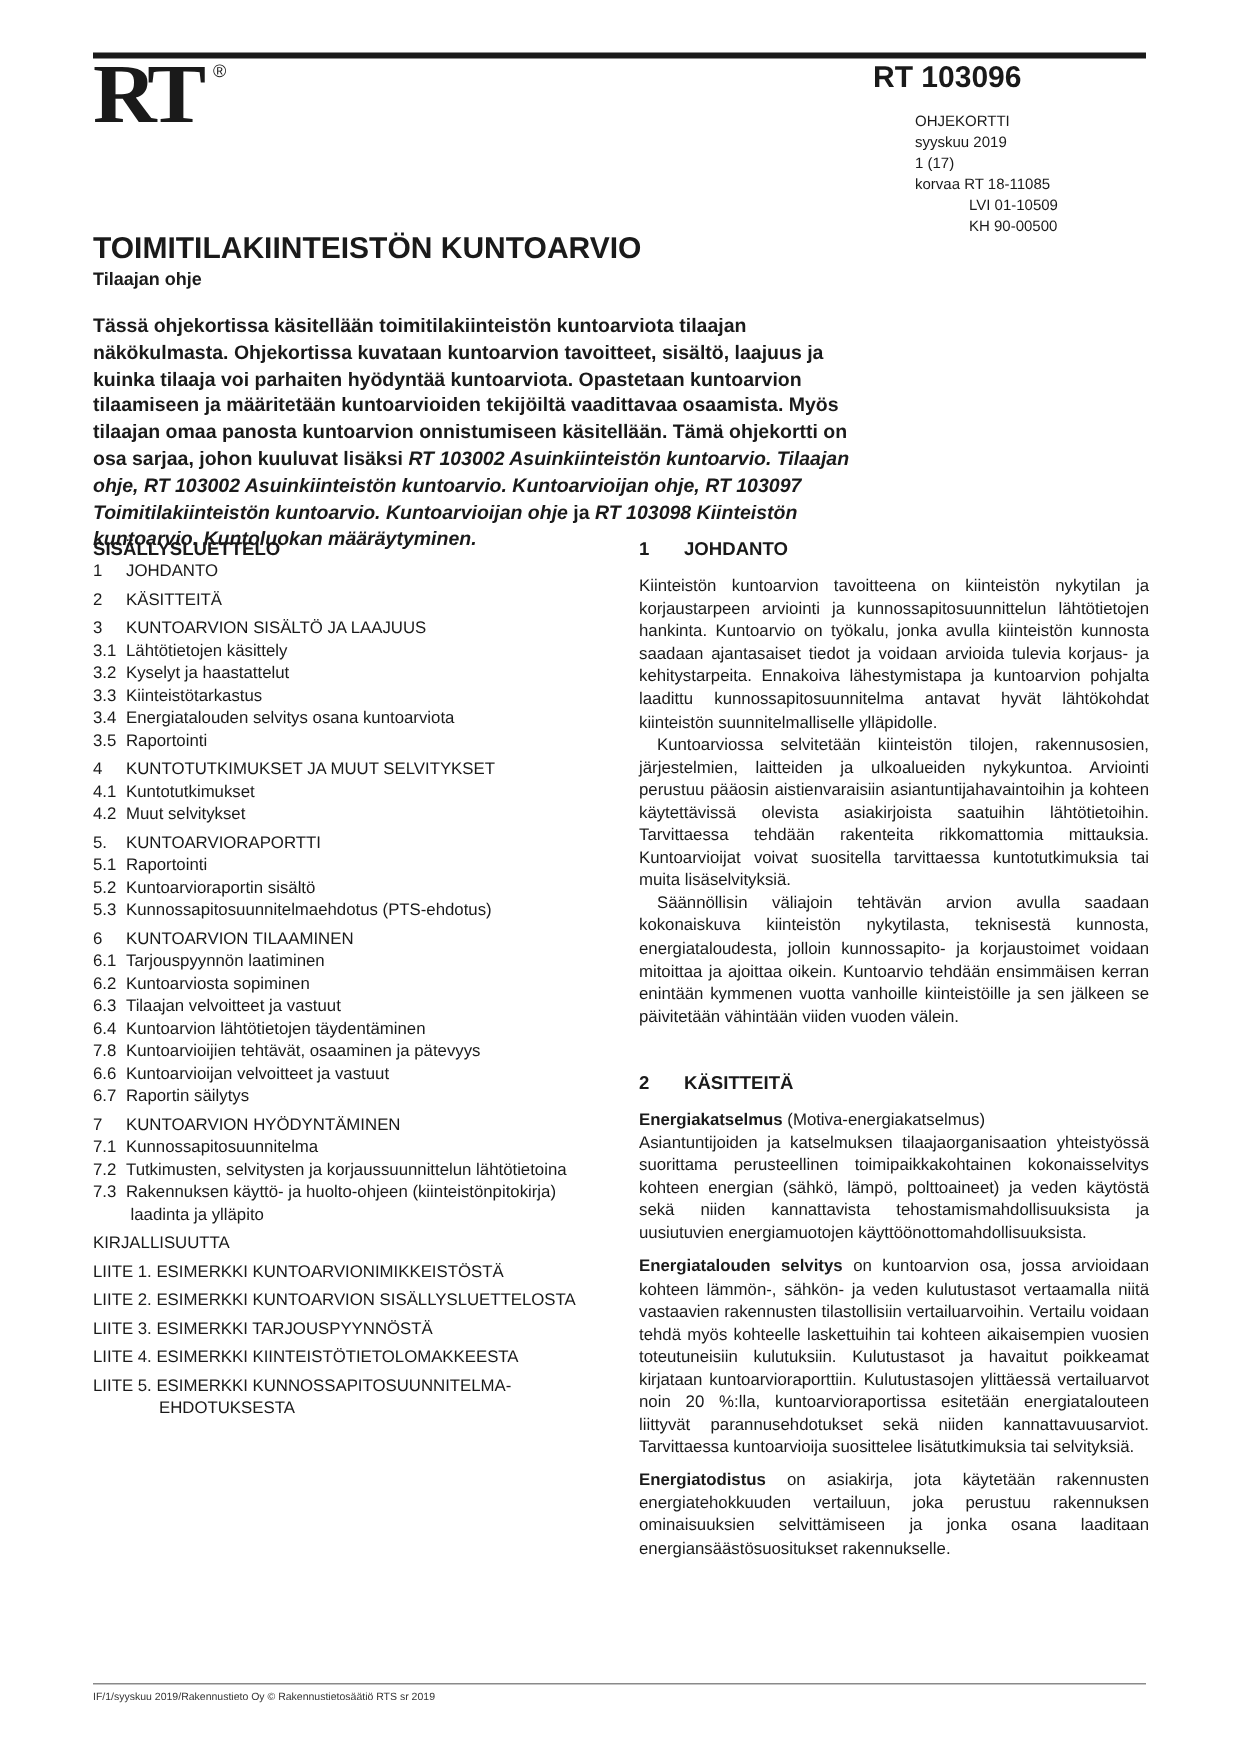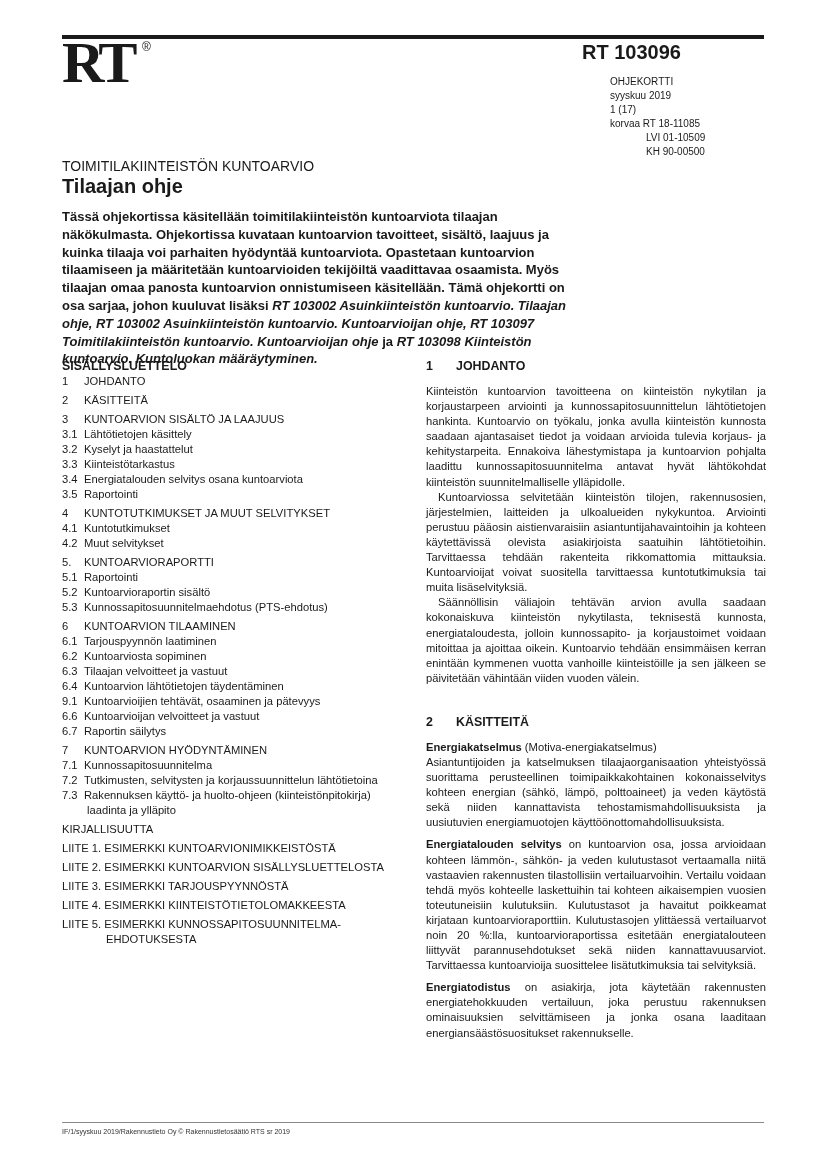--- a/index.html
+++ b/index.html
@@ -14,22 +14,22 @@
     font-family: "Liberation Serif", "DejaVu Serif", serif; font-weight: bold;
     font-size: 56px; line-height: 50px; letter-spacing: -4px; color: #1a1a1a;
     transform: scaleX(1.05); transform-origin: left; display: inline-block;
   }
   .logo-reg { position: absolute; left: 80px; top: 2px; font-size: 12px; line-height: 14px; }
   .doc-code { position: absolute; left: 582px; top: 40px; font-size: 20px; font-weight: bold; line-height: 24px; }
   .meta { position: absolute; left: 582px; top: 75px; font-size: 10px; line-height: 14px; margin-left: 28px; }
   .meta div { white-space: nowrap; }
   .meta .indent { padding-left: 36px; }
 
-  .title { position: absolute; left: 62px; top: 156px; font-size: 14px; font-weight: normal; line-height: 20px; }
-  .subtitle { position: absolute; left: 62px; top: 176px; font-size: 20px; font-weight: bold; line-height: 20px; }
+  .title { position: absolute; left: 62px; top: 156px; font-size: 20px; font-weight: bold; line-height: 20px; }
+  .subtitle { position: absolute; left: 62px; top: 176px; font-size: 12px; font-weight: bold; line-height: 20px; }
 
   .intro {
     position: absolute; left: 62px; top: 208px; width: 505px;
     font-size: 13px; font-weight: bold; line-height: 17.8px; margin: 0;
   }
   .intro em { font-style: italic; }
 
   .left-col { position: absolute; left: 62px; top: 358px; width: 345px; font-size: 11.2px; }
   .toc-heading { font-size: 12.4px; font-weight: bold; line-height: 16px; }
   .toc-item { display: flex; line-height: 15px; }
@@ -156,21 +156,21 @@
       </div>
       <div class="toc-item">
         <span class="toc-num">6.3</span>
         <span class="toc-label">Tilaajan velvoitteet ja vastuut</span>
       </div>
       <div class="toc-item">
         <span class="toc-num">6.4</span>
         <span class="toc-label">Kuntoarvion lähtötietojen täydentäminen</span>
       </div>
       <div class="toc-item">
-        <span class="toc-num">9.1</span>
+        <span class="toc-num">7.8</span>
         <span class="toc-label">Kuntoarvioijien tehtävät, osaaminen ja pätevyys</span>
       </div>
       <div class="toc-item">
         <span class="toc-num">6.6</span>
         <span class="toc-label">Kuntoarvioijan velvoitteet ja vastuut</span>
       </div>
       <div class="toc-item">
         <span class="toc-num">6.7</span>
         <span class="toc-label">Raportin säilytys</span>
       </div>

